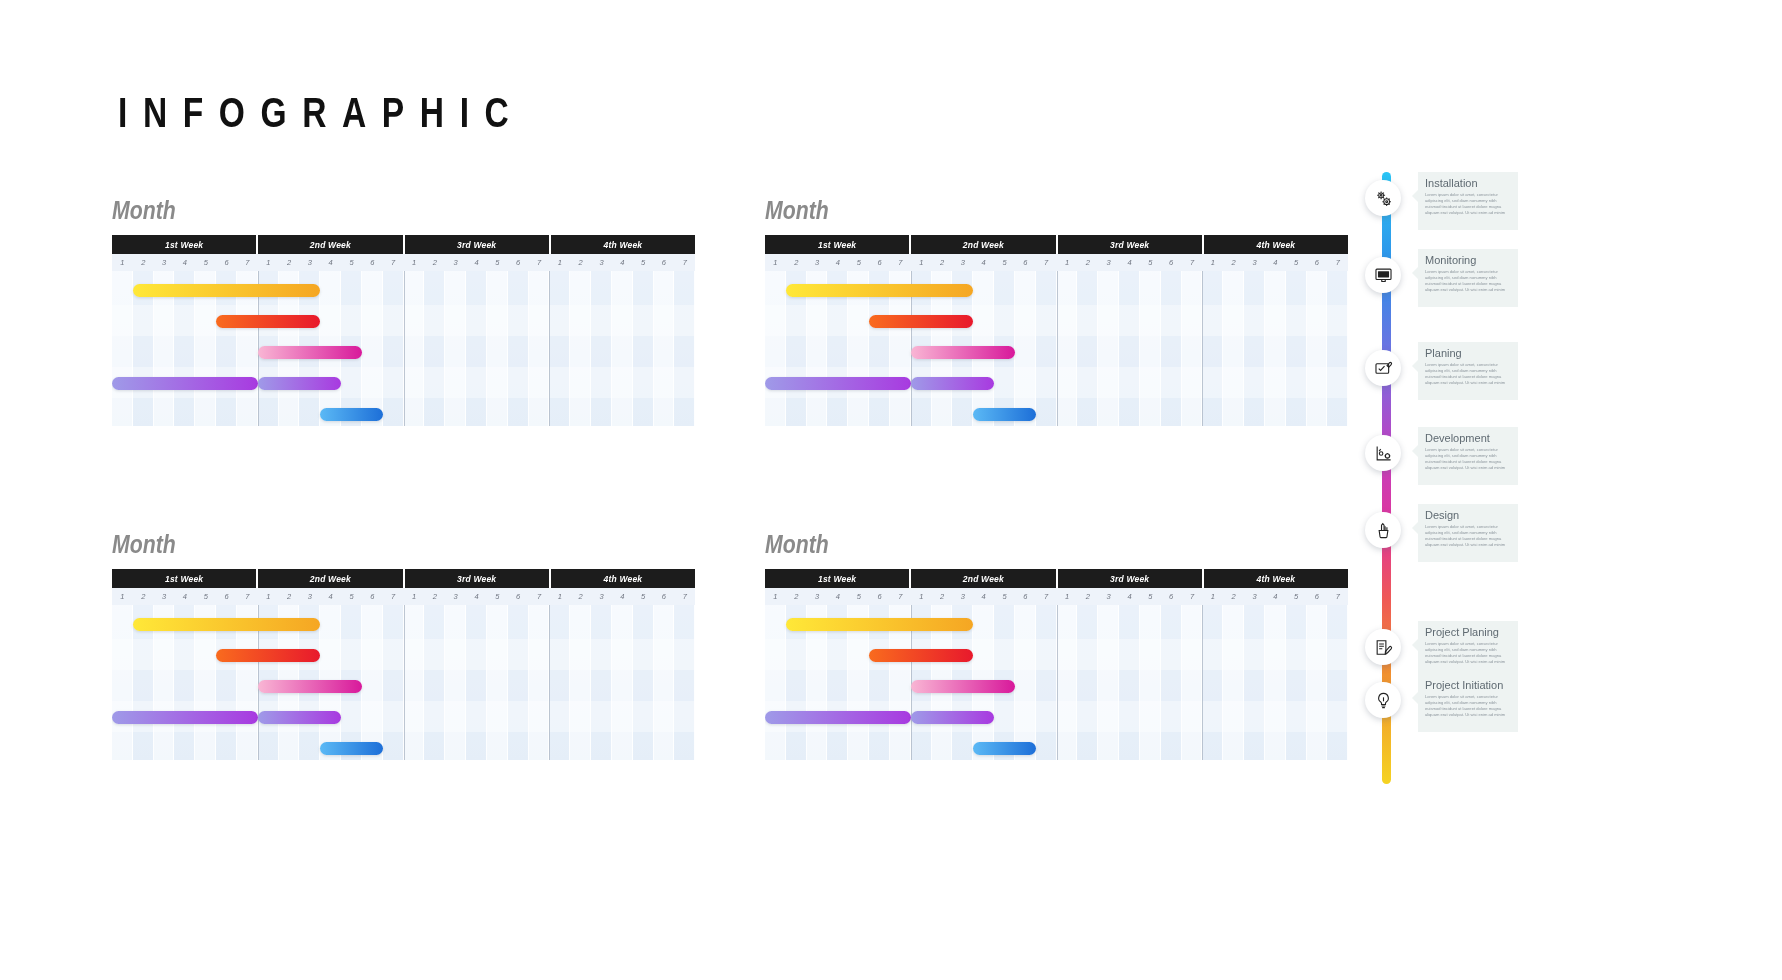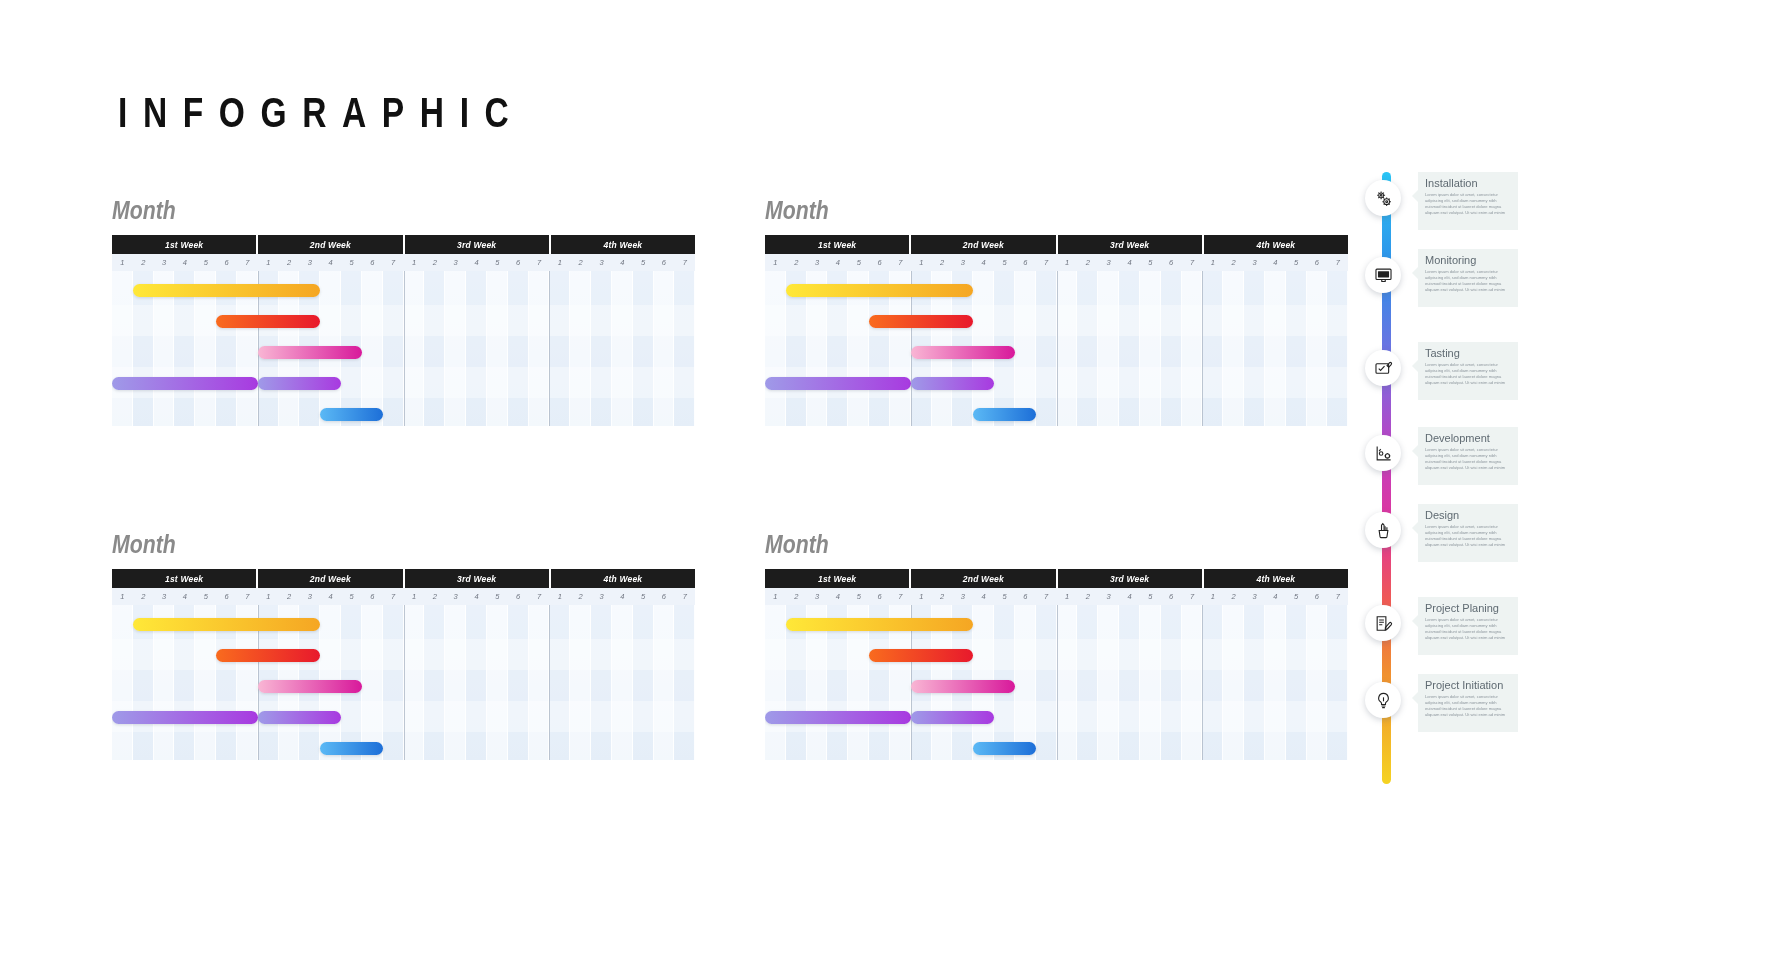--- a/index.html
+++ b/index.html
@@ -587,21 +587,21 @@
       </div>
       <div class="tl-item" style="top: 170px;">
         <div class="tl-circle">
           <svg viewBox="0 0 24 24" fill="none" stroke="#222" stroke-width="1.4">
             <rect x="2.5" y="6" width="16" height="12" rx="1.2"></rect>
             <path d="M6 12.2l2.3 2.3 5-5.6"></path>
             <path d="M16.5 8.5l3.2-3.8a1.5 1.5 0 012.2 2l-3.2 3.8z"></path>
           </svg>
         </div>
         <div class="tl-card">
-          <div class="tl-title">Tasting</div>
+          <div class="tl-title">Planing</div>
           <div class="tl-body">Lorem ipsum dolor sit amet, consectetur adipiscing elit, sed diam nonummy nibh euismod tincidunt ut laoreet dolore magna aliquam erat volutpat. Ut wisi enim ad minim</div>
         </div>
       </div>
       <div class="tl-item" style="top: 255px;">
         <div class="tl-circle">
           <svg viewBox="0 0 24 24" fill="none" stroke="#222" stroke-width="1.4">
             <path d="M4 3v17h17"></path>
             <circle cx="9" cy="12" r="2.2"></circle>
             <circle cx="17" cy="15" r="2.6"></circle>
             <path d="M17 11.6v1.1M17 17.3v1.1M13.4 15h1.1M19.5 15h1.1"></path>
@@ -619,21 +619,21 @@
             <path d="M6.5 12h11l-1.2 8.2a1 1 0 01-1 .8H8.7a1 1 0 01-1-.8z"></path>
             <path d="M9.5 12V5.2l1.6-2 1.6 2V12"></path>
             <path d="M14 12V6.5M16.3 12V8"></path>
           </svg>
         </div>
         <div class="tl-card">
           <div class="tl-title">Design</div>
           <div class="tl-body">Lorem ipsum dolor sit amet, consectetur adipiscing elit, sed diam nonummy nibh euismod tincidunt ut laoreet dolore magna aliquam erat volutpat. Ut wisi enim ad minim</div>
         </div>
       </div>
-      <div class="tl-item" style="top: 425px;">
+      <div class="tl-item" style="top: 449px;">
         <div class="tl-circle">
           <svg viewBox="0 0 24 24" fill="none" stroke="#222" stroke-width="1.4">
             <path d="M4 3.5h11v17H4z"></path>
             <path d="M6.5 7.5h6M6.5 10.5h6M6.5 13.5h4"></path>
             <path d="M14.5 16.8l5-5.6a1.6 1.6 0 012.4 2.1l-5 5.6-2.7.9z"></path>
           </svg>
         </div>
         <div class="tl-card">
           <div class="tl-title">Project Planing</div>
           <div class="tl-body">Lorem ipsum dolor sit amet, consectetur adipiscing elit, sed diam nonummy nibh euismod tincidunt ut laoreet dolore magna aliquam erat volutpat. Ut wisi enim ad minim</div>

